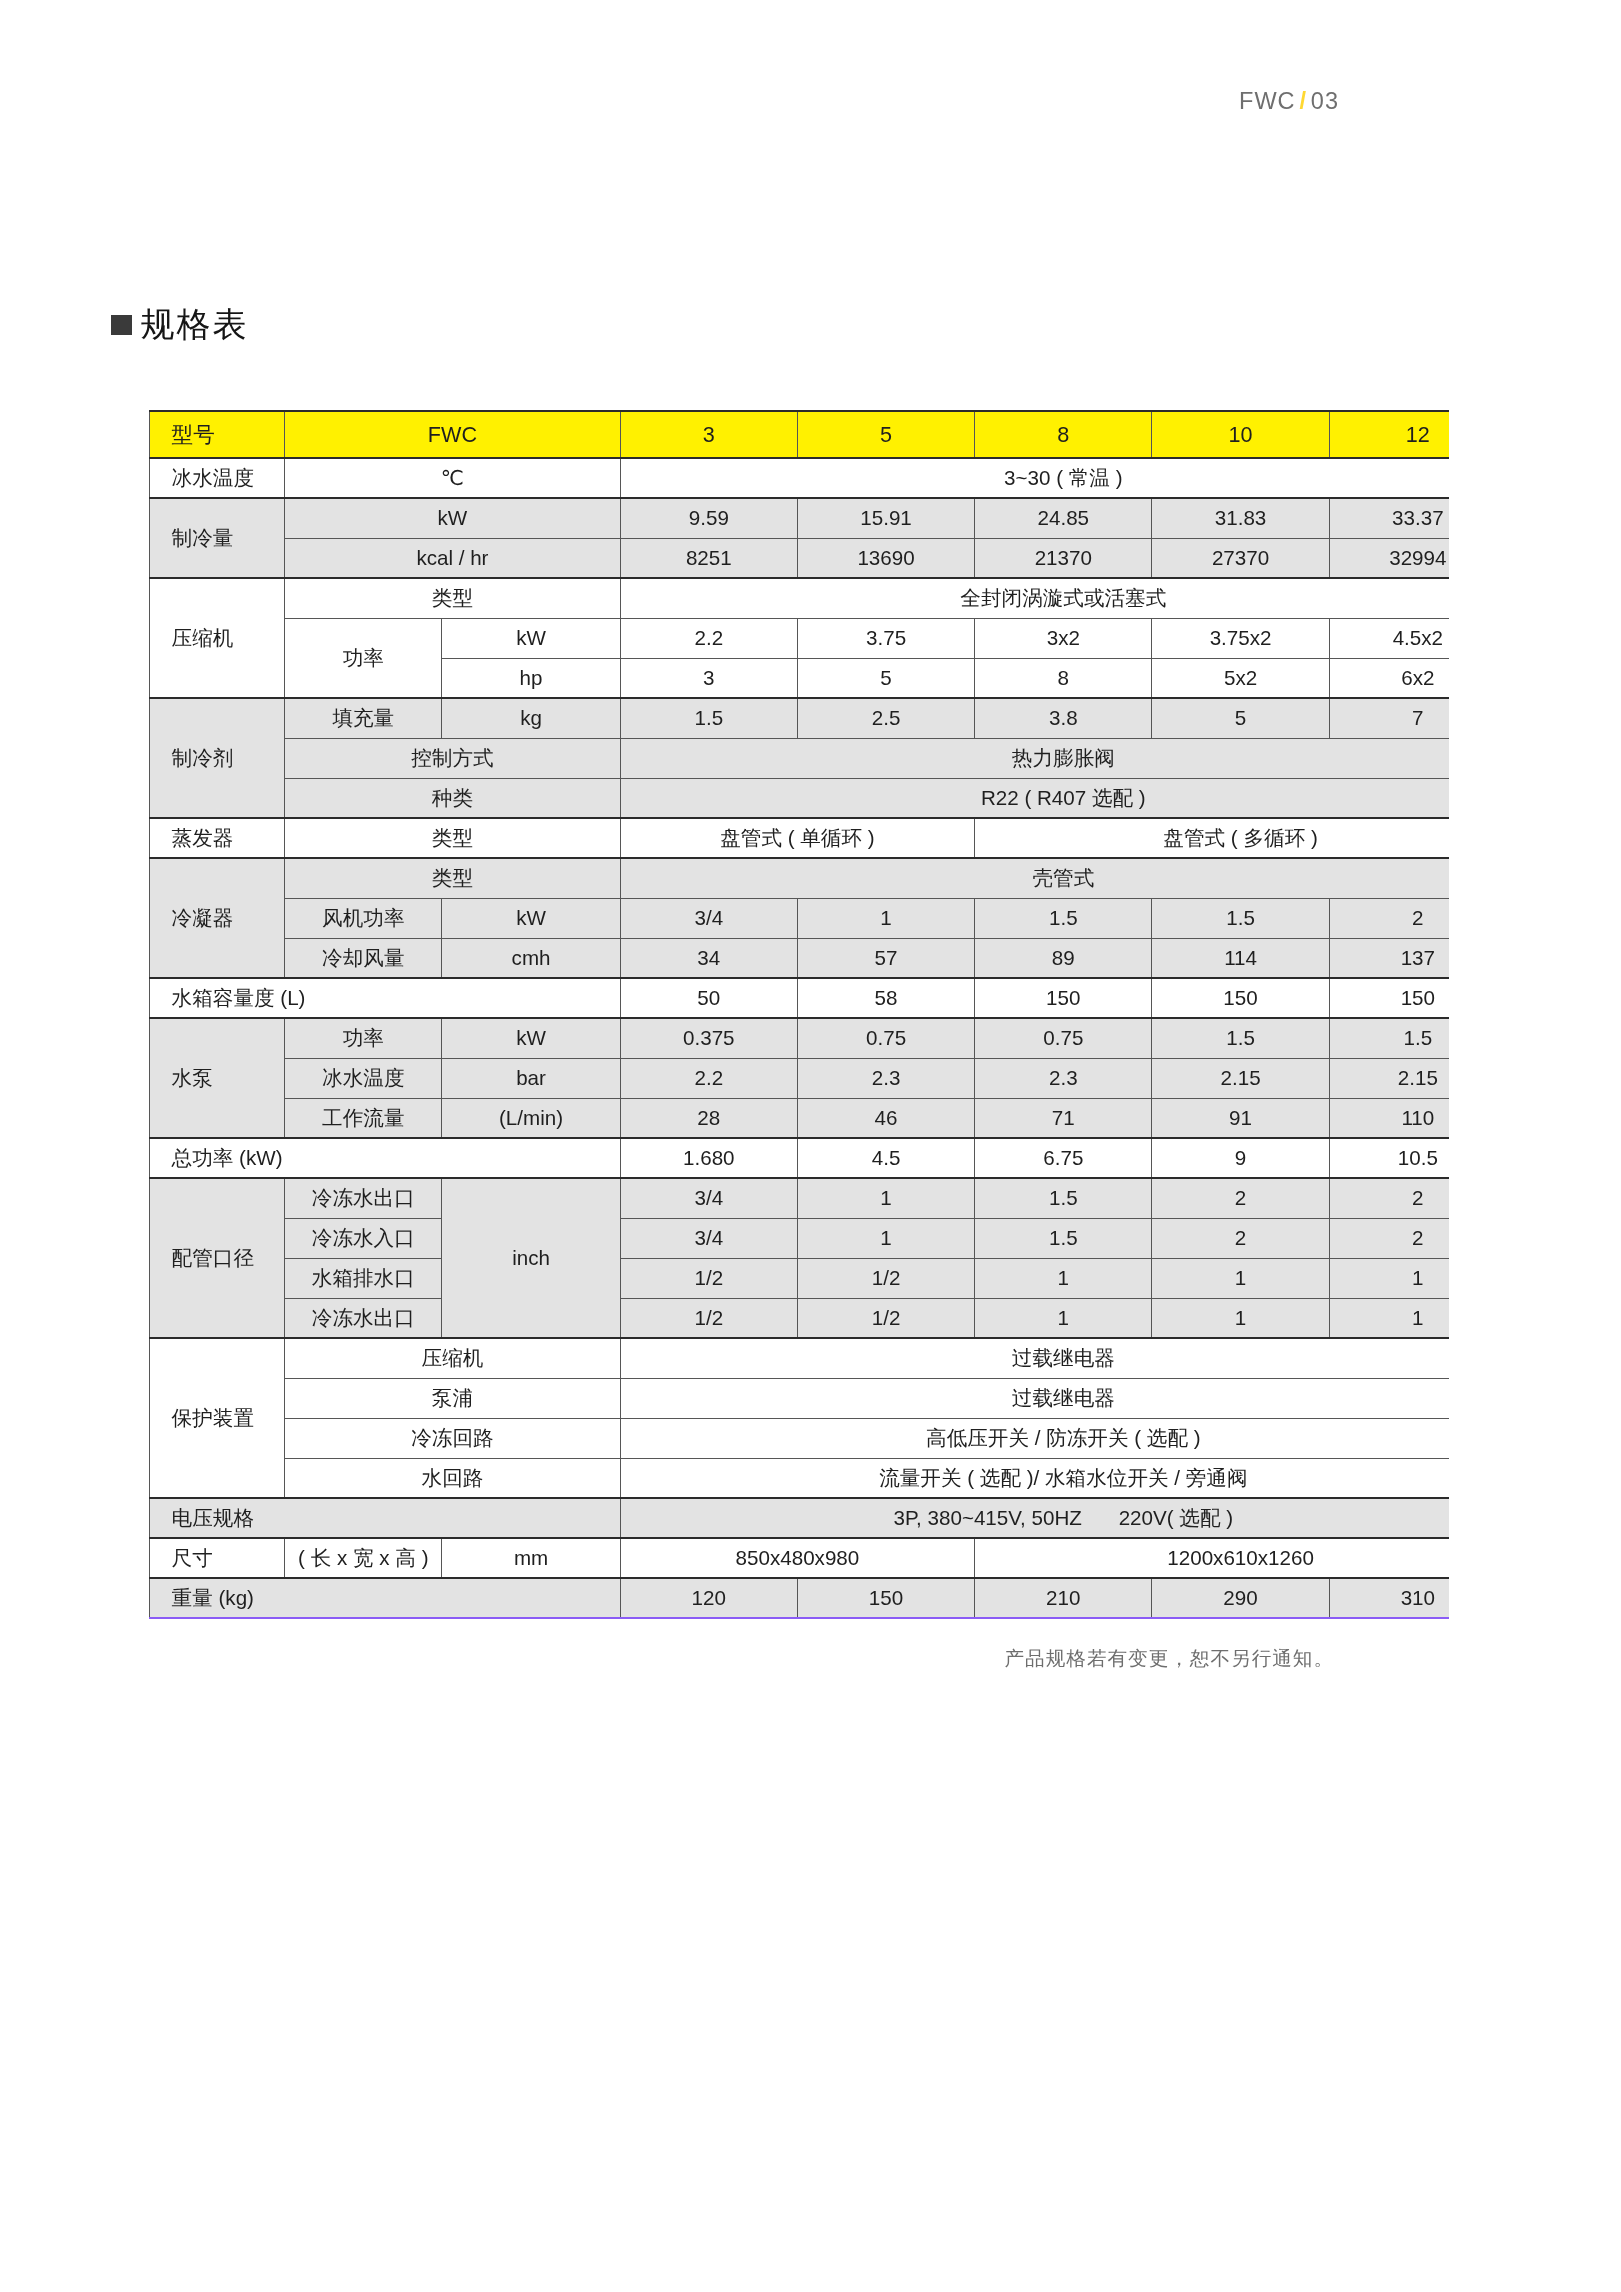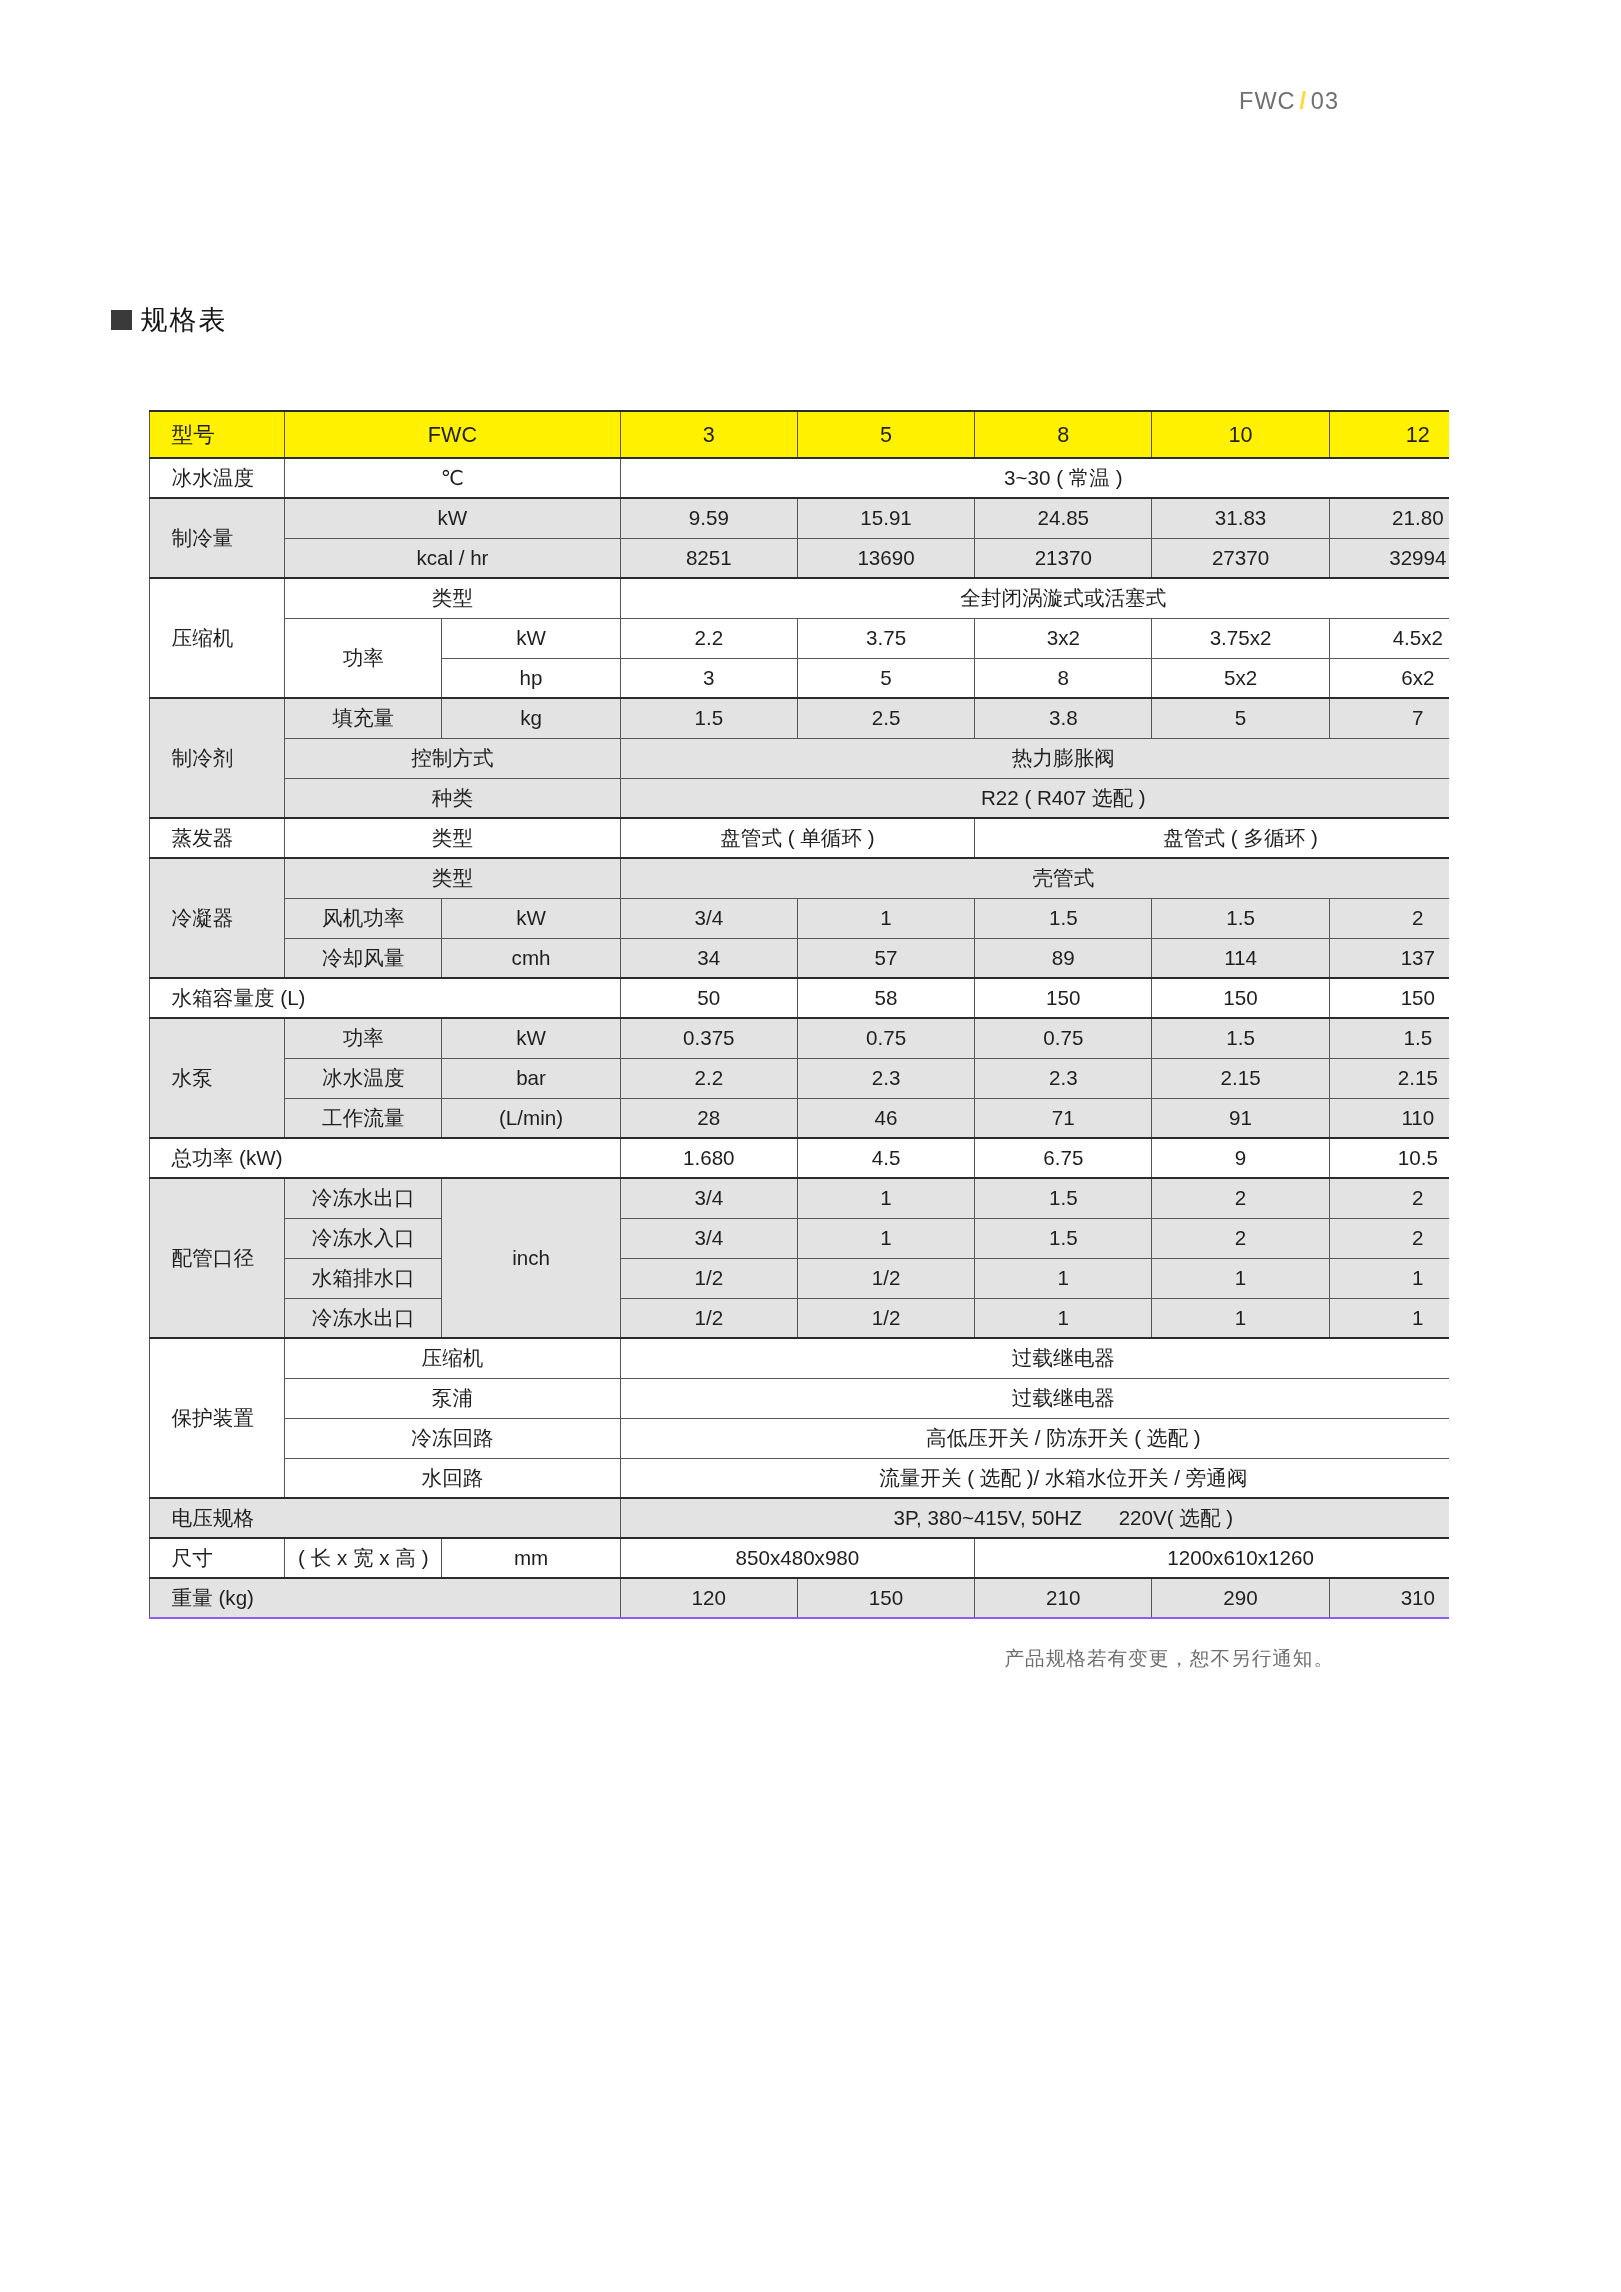--- a/index.html
+++ b/index.html
@@ -15,21 +15,21 @@
   .page{position:relative;width:1449px;height:2293px;background:#ffffff;overflow:hidden;}
 
   .page-ref{
     position:absolute;top:88px;right:110px;
     font-size:23.5px;color:#6f6f6f;letter-spacing:1px;
   }
   .page-ref .slash{color:var(--accent);font-weight:bold;padding:0 3.9px;}
 
   .doc-title{
     position:absolute;left:111px;top:302px;
-    font-size:27px;color:#161616;font-weight:500;letter-spacing:2px;
+    font-size:34px;color:#161616;font-weight:500;letter-spacing:2px;
     display:flex;align-items:center;
   }
   .doc-title .sq{
     width:20.6px;height:20.6px;background:#3a3a3a;display:inline-block;margin-right:8.8px;
   }
 
   table.spec{
     position:absolute;left:149px;top:410px;
     width:1358px;border-collapse:collapse;table-layout:fixed;
     font-size:20.6px;color:var(--ink);padding-left:41px;
@@ -99,21 +99,21 @@
         <td colspan="5">3~30 ( 常温 )</td>
       </tr>
 
       <tr class="g sec">
         <td class="l" rowspan="2">制冷量</td>
         <td colspan="2">kW</td>
         <td>9.59</td>
         <td>15.91</td>
         <td>24.85</td>
         <td>31.83</td>
-        <td>21.80</td>
+        <td>33.37</td>
       </tr>
       <tr class="g">
         <td colspan="2">kcal / hr</td>
         <td>8251</td>
         <td>13690</td>
         <td>21370</td>
         <td>27370</td>
         <td>32994</td>
       </tr>
 

